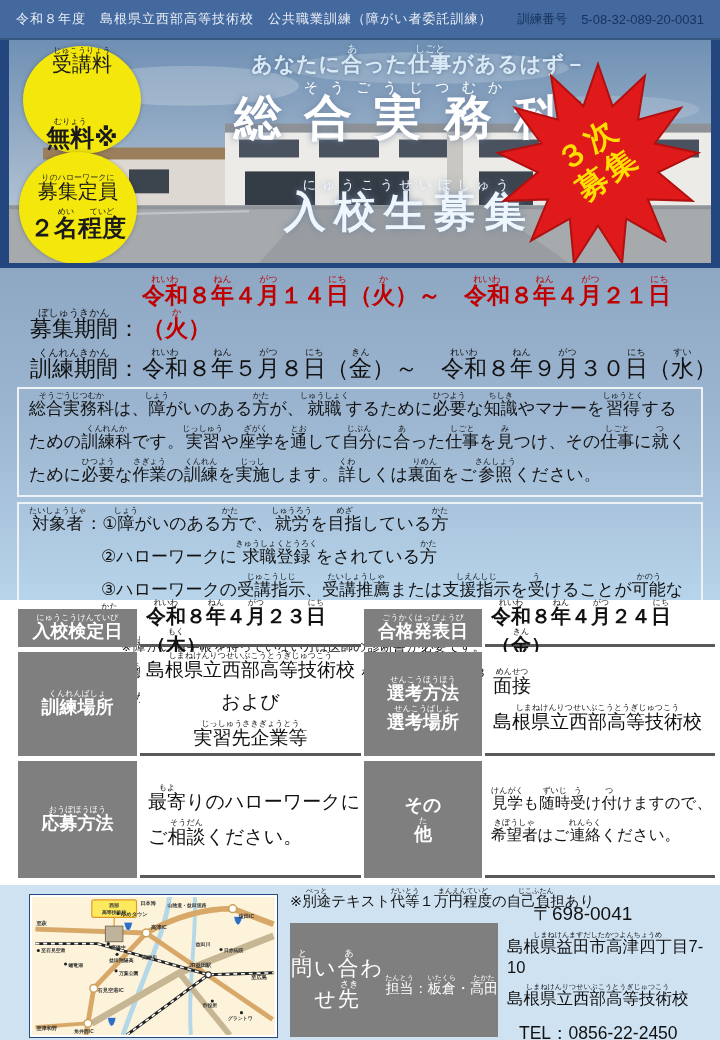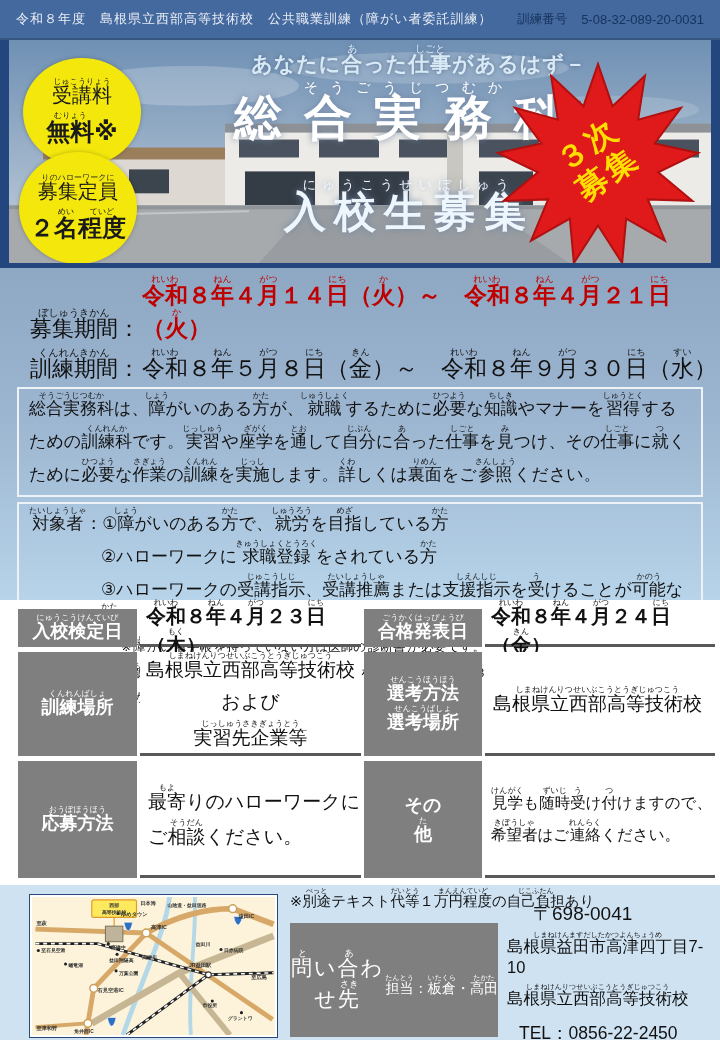--- a/index.html
+++ b/index.html
@@ -31,21 +31,21 @@
   .hero-title rt { font-size:14px; letter-spacing:12px; }
   .hero-sub { position:absolute; top:138px; left:150px; width:500px; text-align:center;
               color:#eef6fd; font-size:42px; font-weight:bold;
               text-shadow:0 0 7px rgba(110,130,160,.9); }
   .hero-sub ruby { letter-spacing:8px; }
   .hero-sub rt { font-size:13px; letter-spacing:6px; }
 
   .badge { position:absolute; border-radius:50%; background:#f3e70c; color:#1a1a1a;
            display:flex; flex-direction:column; align-items:center; justify-content:center;
            text-align:center; box-shadow:0 0 4px rgba(0,0,0,.25); }
-  .badge1 { left:14px; top:18px; width:118px; height:108px; }
+  .badge1 { left:14px; top:6px; width:118px; height:108px;justify-content:space-between; }
   .badge2 { left:10px; top:112px; width:118px; height:112px; }
   .badge .l1 { font-size:20px; }
   .badge .l2 { font-size:24px; font-weight:bold; margin-top:2px; }
   .badge rt { font-size:8px; }
 
   .burst { position:absolute; left:478px; top:14px; width:222px; height:212px; }
   .burst svg { position:absolute; inset:0; }
   .burst-text { position:absolute; left:0; top:0; width:100%; height:100%;
                 display:flex; align-items:center; justify-content:center; }
   .burst-text div { transform:rotate(-35deg); color:#ffdf00; font-size:31px; font-weight:bold;
@@ -235,20 +235,21 @@
       <div class="td r2 center">
         <div class="v19"><ruby>島根県立西部高等技術校<rt>しまねけんりつせいぶこうとうぎじゅつこう</rt></ruby></div>
         <div class="v19">および</div>
         <div class="v19"><ruby>実習先企業等<rt>じっしゅうさきぎょうとう</rt></ruby></div>
       </div>
       <div class="th r2">
         <div><ruby>選考方法<rt>せんこうほうほう</rt></ruby></div>
         <div><ruby>選考場所<rt>せんこうばしょ</rt></ruby></div>
       </div>
       <div class="td r2 pl8">
+        <div class="v19"><ruby>面接<rt>めんせつ</rt></ruby></div>
         <div class="v19"><ruby>島根県立西部高等技術校<rt>しまねけんりつせいぶこうとうぎじゅつこう</rt></ruby></div>
       </div>
     </div>
 
     <div class="trow">
       <div class="th r3">
           <ruby>応募方法<rt>おうぼほうほう</rt></ruby>
         </div>
       <div class="td r3 pl8">
         <div class="v19"><ruby>最寄<rt>もよ</rt></ruby>りのハローワークに</div>

